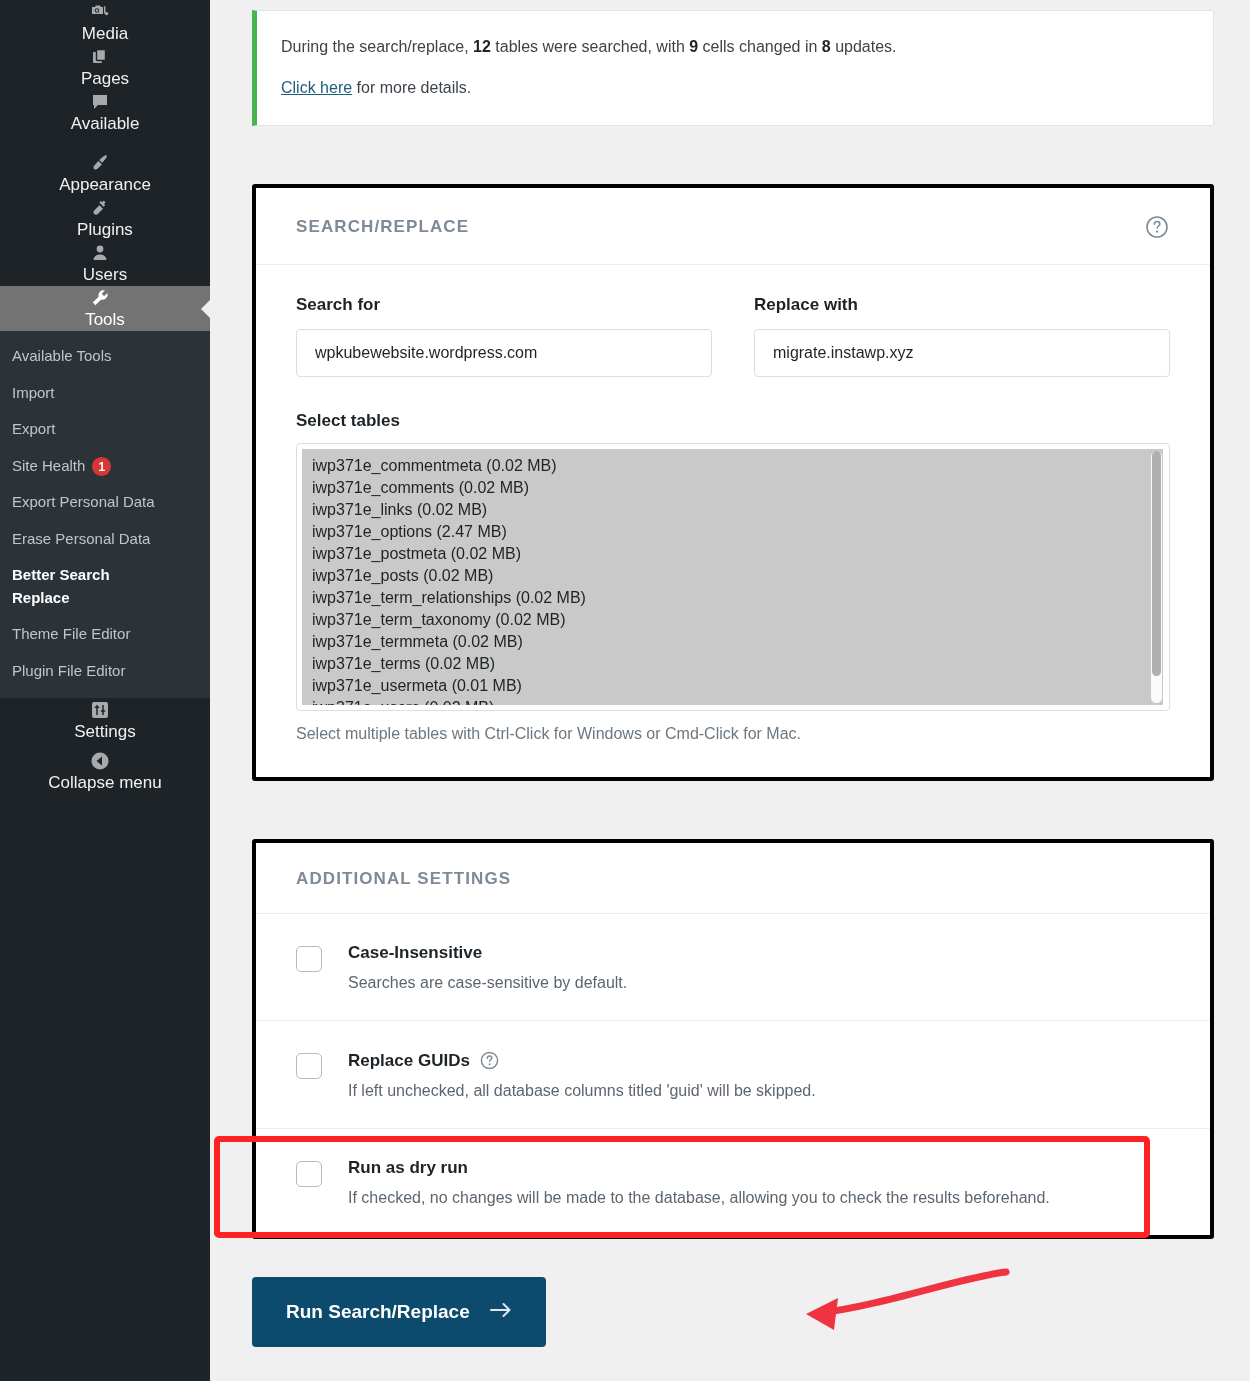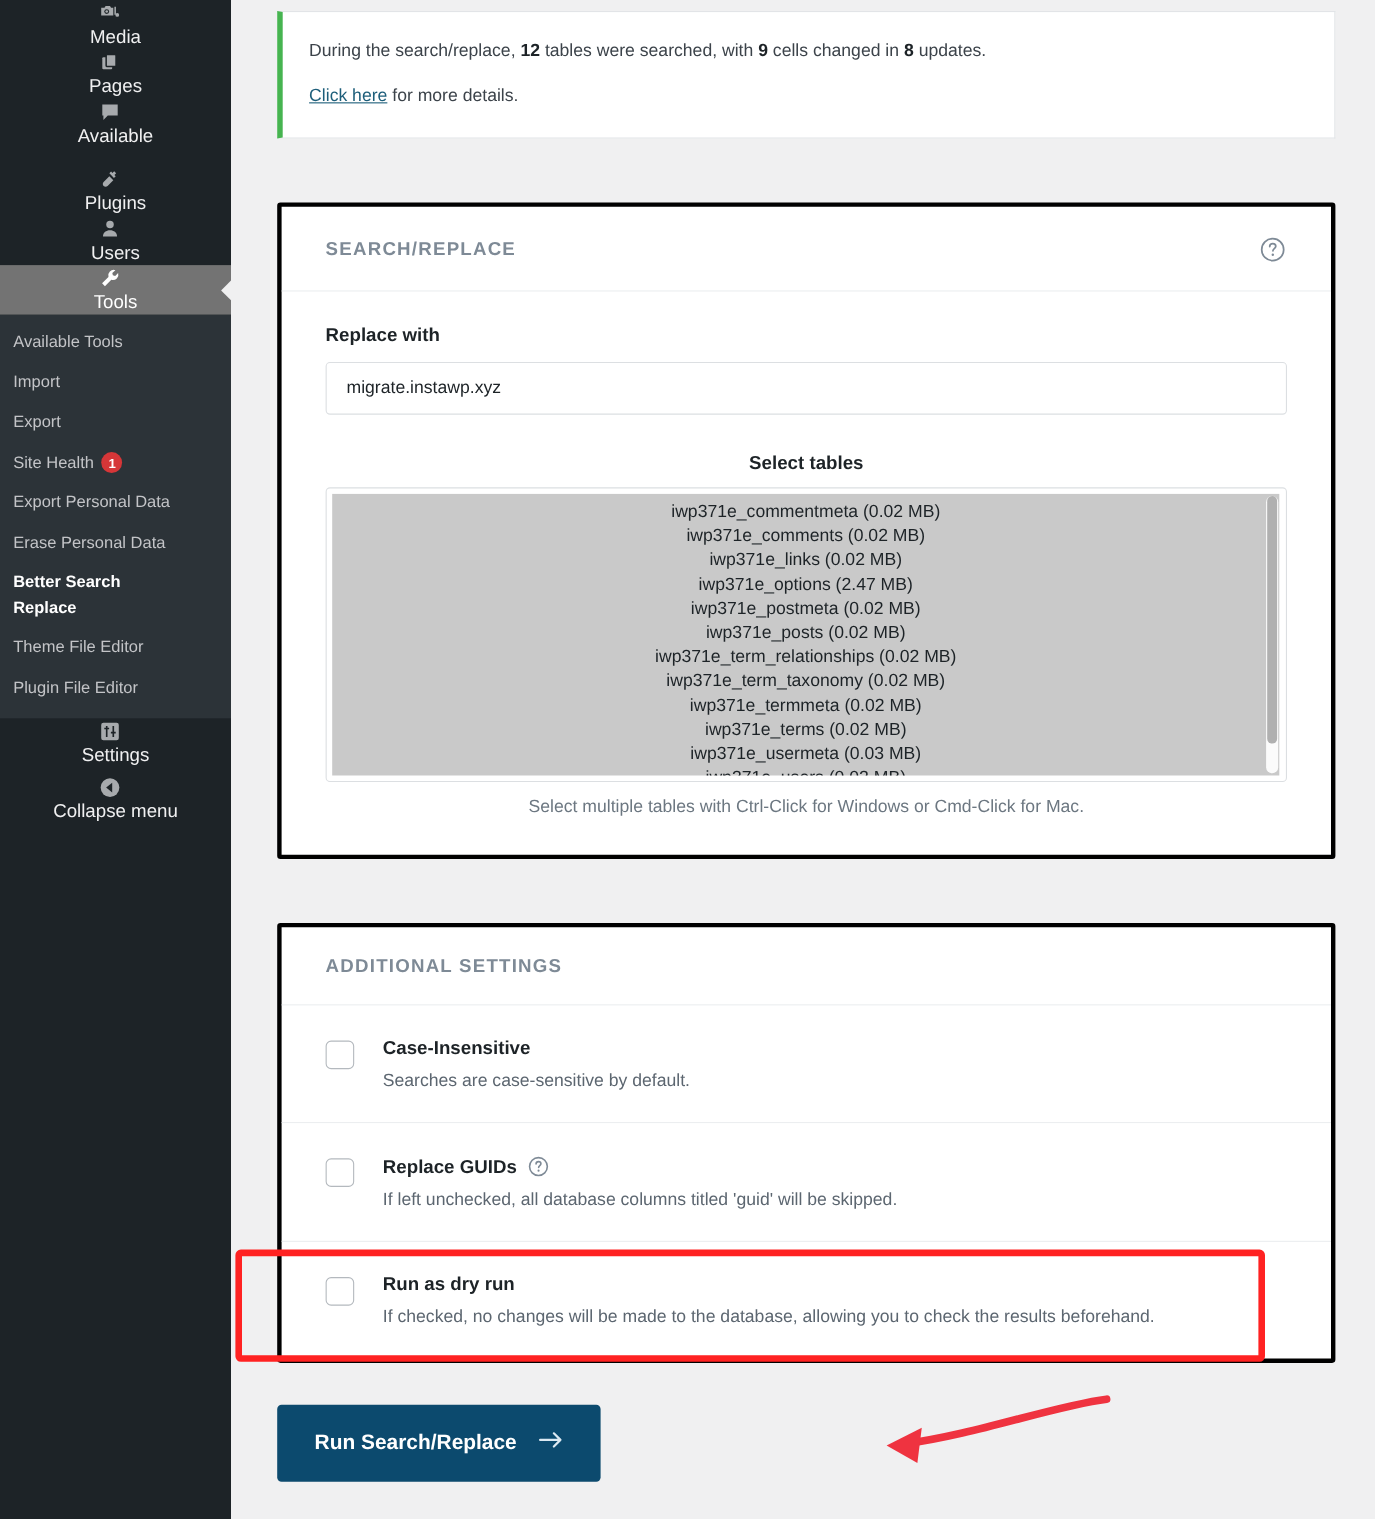--- a/index.html
+++ b/index.html
@@ -96,21 +96,21 @@
     display: block; font-size: 17px; font-weight: bold; color: #1d2327;
     margin-bottom: 14px;
   }
   .text-input {
     width: 100%; height: 48px; padding: 0 18px;
     border: 1px solid #dcdfe2; border-radius: 4px;
     font-size: 16px; color: #1d2327; background: #fff;
     font-family: "Liberation Sans", sans-serif;
   }
 
-  .tables-block { margin-top: 34px; text-align: center; }
+  .tables-block { margin-top: 34px; }
   .tables-block .flbl {
     display: block; font-size: 17px; font-weight: bold; color: #1d2327;
     margin-bottom: 12px;
   }
   .listbox {
     position: relative; border: 1px solid #dcdfe2; border-radius: 4px;
     background: #fff; height: 268px; padding: 5px 6px 5px 5px; overflow: hidden;
   }
   .listbox-inner {
     background: #c9c9c9; height: 100%; overflow: hidden;
@@ -207,20 +207,29 @@
       <span class="mi-ico">
         <svg width="20" height="20" viewBox="0 0 20 20" fill="currentColor">
           <path d="M3 3h14v10H8l-4 4v-4H3z"></path>
         </svg>
       </span>
       <span>Available</span>
     </div>
 
     <div class="menu-gap"></div>
 
+    <div class="menu-item">
+      <span class="mi-ico">
+        <svg width="20" height="20" viewBox="0 0 20 20" fill="currentColor">
+          <path d="M16.5 2.5c-1 -1 -2.6 0.3 -5 2.4l-2.2 2 2.8 2.8 2 -2.2c2.1 -2.4 3.4 -4 2.4 -5z"></path>
+          <path d="M8.4 8.1l3.5 3.5 -4.4 4.2c-1 1 -2.6 1 -3.4 0.2s-0.8 -2.4 0.2 -3.4z"></path>
+        </svg>
+      </span>
+      <span>Appearance</span>
+    </div>
 
     <div class="menu-item">
       <span class="mi-ico">
         <svg width="20" height="20" viewBox="0 0 20 20" fill="currentColor">
           <path d="M13.8 2.6l-1.6 1.6 -1.2 -1.2 -1.6 1.6 4.2 4.2 1.6 -1.6 -1.2 -1.2 1.6 -1.6z"></path>
           <path d="M9.4 7.2l-5.2 5.2c-1 1 -1 2.6 0 3.6s2.6 1 3.6 0l5.2 -5.2z"></path>
         </svg>
       </span>
       <span>Plugins</span>
     </div>
@@ -315,41 +324,45 @@
           <svg width="26" height="26" viewBox="0 0 26 26" fill="none">
             <circle cx="13" cy="13" r="10" stroke="#7e8a96" stroke-width="1.6"></circle>
             <path d="M10.3 10.2c0-1.6 1.2-2.7 2.8-2.7 1.5 0 2.7 1 2.7 2.4 0 2-2.6 2.2-2.6 4.1" stroke="#7e8a96" stroke-width="1.6" stroke-linecap="round"></path>
             <circle cx="13.1" cy="17.6" r="1.1" fill="#7e8a96"></circle>
           </svg>
         </span>
       </div>
 
       <div class="panel-body">
         <div class="field-row">
+          <div class="field">
+            <label class="flbl">Search for</label>
+            <input class="text-input" type="text" value="wpkubewebsite.wordpress.com" style="">
+          </div>
           <div class="field">
             <label class="flbl">Replace with</label>
             <input class="text-input" type="text" value="migrate.instawp.xyz" style="">
           </div>
         </div>
 
         <div class="tables-block">
           <label class="flbl">Select tables</label>
           <div class="listbox">
             <div class="listbox-inner">
               <div class="opt">iwp371e_commentmeta (0.02 MB)</div>
               <div class="opt">iwp371e_comments (0.02 MB)</div>
               <div class="opt">iwp371e_links (0.02 MB)</div>
               <div class="opt">iwp371e_options (2.47 MB)</div>
               <div class="opt">iwp371e_postmeta (0.02 MB)</div>
               <div class="opt">iwp371e_posts (0.02 MB)</div>
               <div class="opt">iwp371e_term_relationships (0.02 MB)</div>
               <div class="opt">iwp371e_term_taxonomy (0.02 MB)</div>
               <div class="opt">iwp371e_termmeta (0.02 MB)</div>
               <div class="opt">iwp371e_terms (0.02 MB)</div>
-              <div class="opt">iwp371e_usermeta (0.03 MB)</div>
+              <div class="opt">iwp371e_usermeta (0.01 MB)</div>
               <div class="opt">iwp371e_users (0.02 MB)</div>
             </div>
             <div class="lb-scroll">
               <div class="lb-thumb"></div>
             </div>
           </div>
           <div class="hint">Select multiple tables with Ctrl-Click for Windows or Cmd-Click for Mac.</div>
         </div>
       </div>
     </section>

